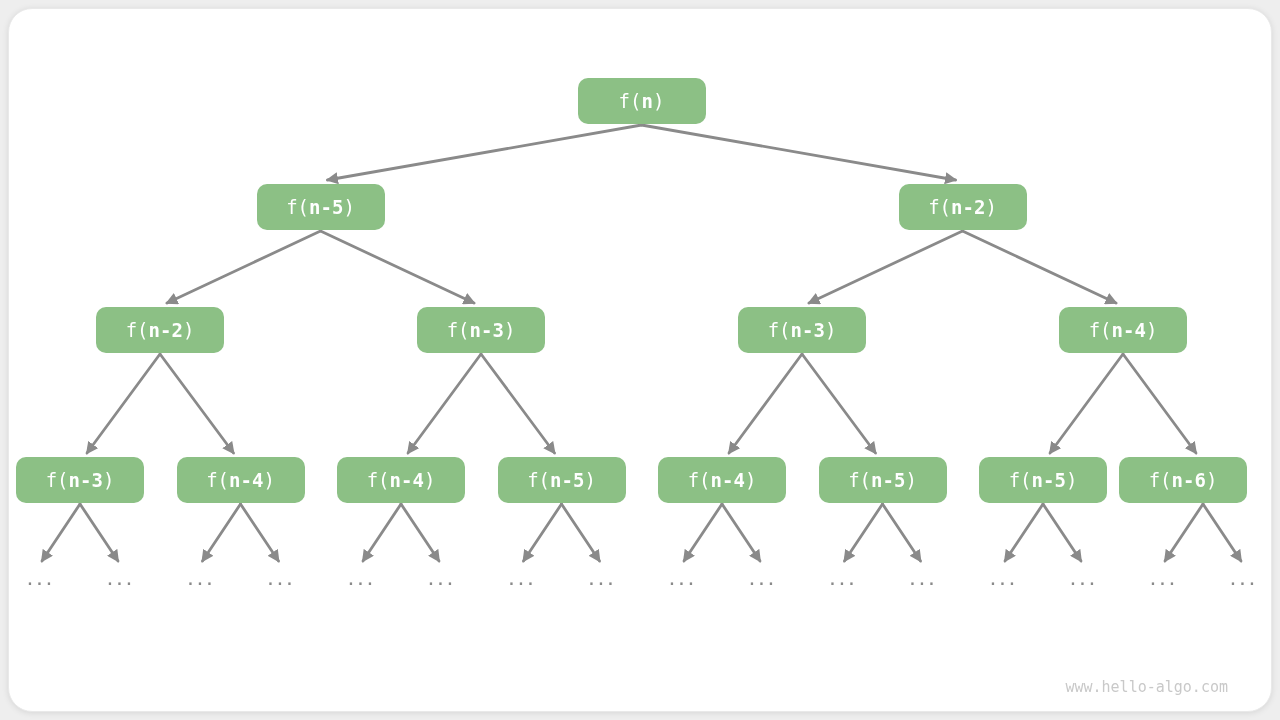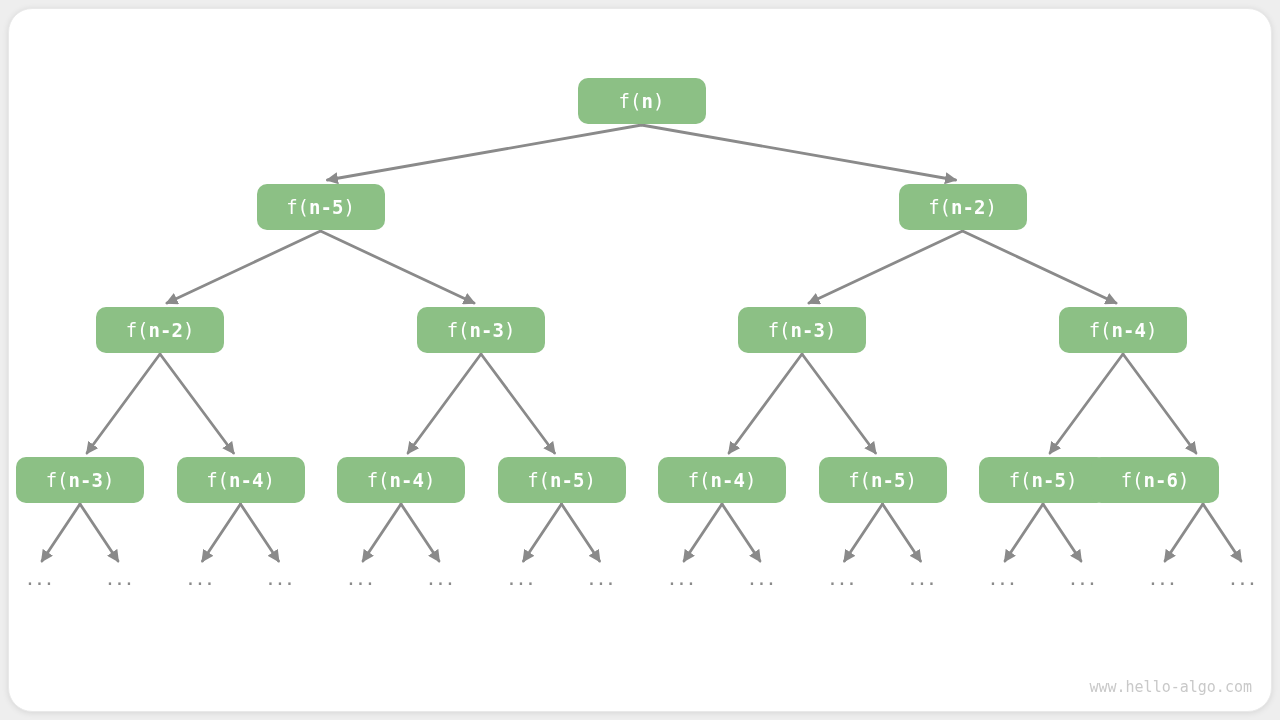--- a/index.html
+++ b/index.html
@@ -45,21 +45,21 @@
     position: absolute;
     width: 48px;
     text-align: center;
     font-size: 14px;
     font-weight: 700;
     letter-spacing: 1px;
     color: var(--dots, #8a8a8a);
   }
   .watermark {
     position: absolute;
-    right: 28px; bottom: 24px;
+    right: 52px; bottom: 24px;
     font-size: 15px;
     color: var(--watermark, #c9c9c9);
     letter-spacing: 0px;
   }
 </style>
 </head>
 <body>
 
 <div class="page">
   <div class="card"></div>
@@ -108,21 +108,21 @@
       <div class="tree-node" style="left: 417px; top: 307px;"><span>f(</span><b>n-3</b><span>)</span></div>
       <div class="tree-node" style="left: 738px; top: 307px;"><span>f(</span><b>n-3</b><span>)</span></div>
       <div class="tree-node" style="left: 1059px; top: 307px;"><span>f(</span><b>n-4</b><span>)</span></div>
       <div class="tree-node" style="left: 16px; top: 457px;"><span>f(</span><b>n-3</b><span>)</span></div>
       <div class="tree-node" style="left: 176.5px; top: 457px;"><span>f(</span><b>n-4</b><span>)</span></div>
       <div class="tree-node" style="left: 337px; top: 457px;"><span>f(</span><b>n-4</b><span>)</span></div>
       <div class="tree-node" style="left: 497.5px; top: 457px;"><span>f(</span><b>n-5</b><span>)</span></div>
       <div class="tree-node" style="left: 658px; top: 457px;"><span>f(</span><b>n-4</b><span>)</span></div>
       <div class="tree-node" style="left: 818.5px; top: 457px;"><span>f(</span><b>n-5</b><span>)</span></div>
       <div class="tree-node" style="left: 979px; top: 457px;"><span>f(</span><b>n-5</b><span>)</span></div>
-      <div class="tree-node" style="left: 1091px; top: 457px;"><span>f(</span><b>n-6</b><span>)</span></div>
+      <div class="tree-node" style="left: 1119px; top: 457px;"><span>f(</span><b>n-6</b><span>)</span></div>
       <div class="dots-leaf" style="left: 16px; top: 572px;">...</div>
       <div class="dots-leaf" style="left: 96px; top: 572px;">...</div>
       <div class="dots-leaf" style="left: 176.5px; top: 572px;">...</div>
       <div class="dots-leaf" style="left: 256.5px; top: 572px;">...</div>
       <div class="dots-leaf" style="left: 337px; top: 572px;">...</div>
       <div class="dots-leaf" style="left: 417px; top: 572px;">...</div>
       <div class="dots-leaf" style="left: 497.5px; top: 572px;">...</div>
       <div class="dots-leaf" style="left: 577.5px; top: 572px;">...</div>
       <div class="dots-leaf" style="left: 658px; top: 572px;">...</div>
       <div class="dots-leaf" style="left: 738px; top: 572px;">...</div>

